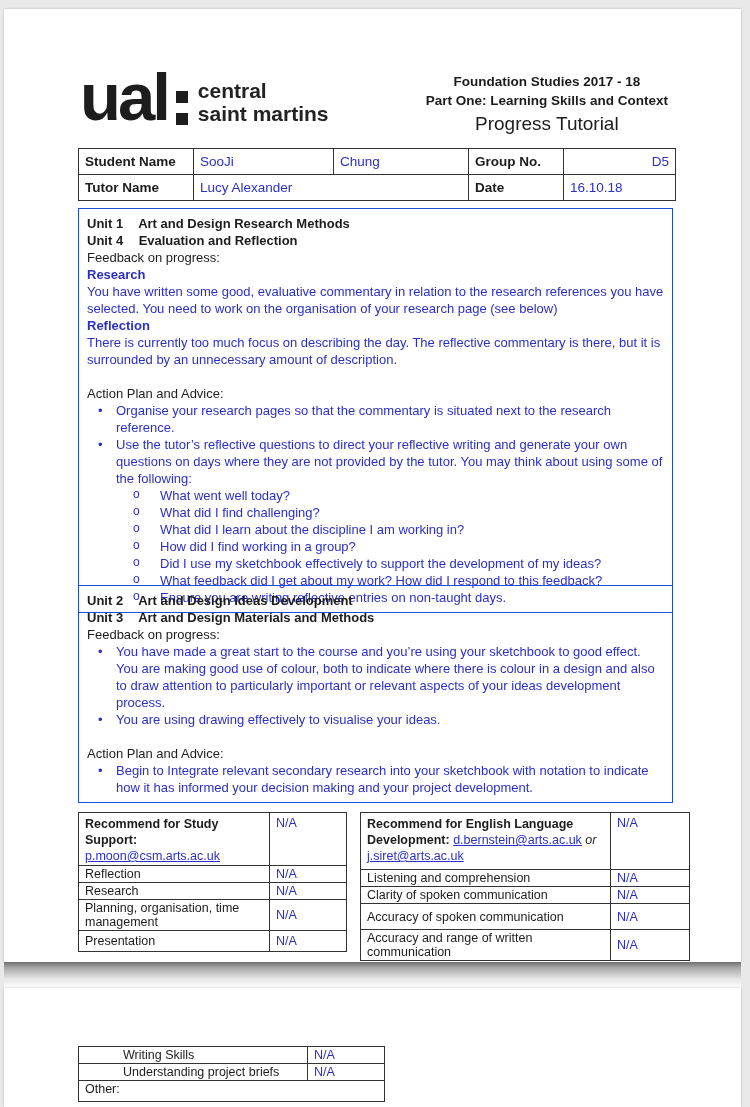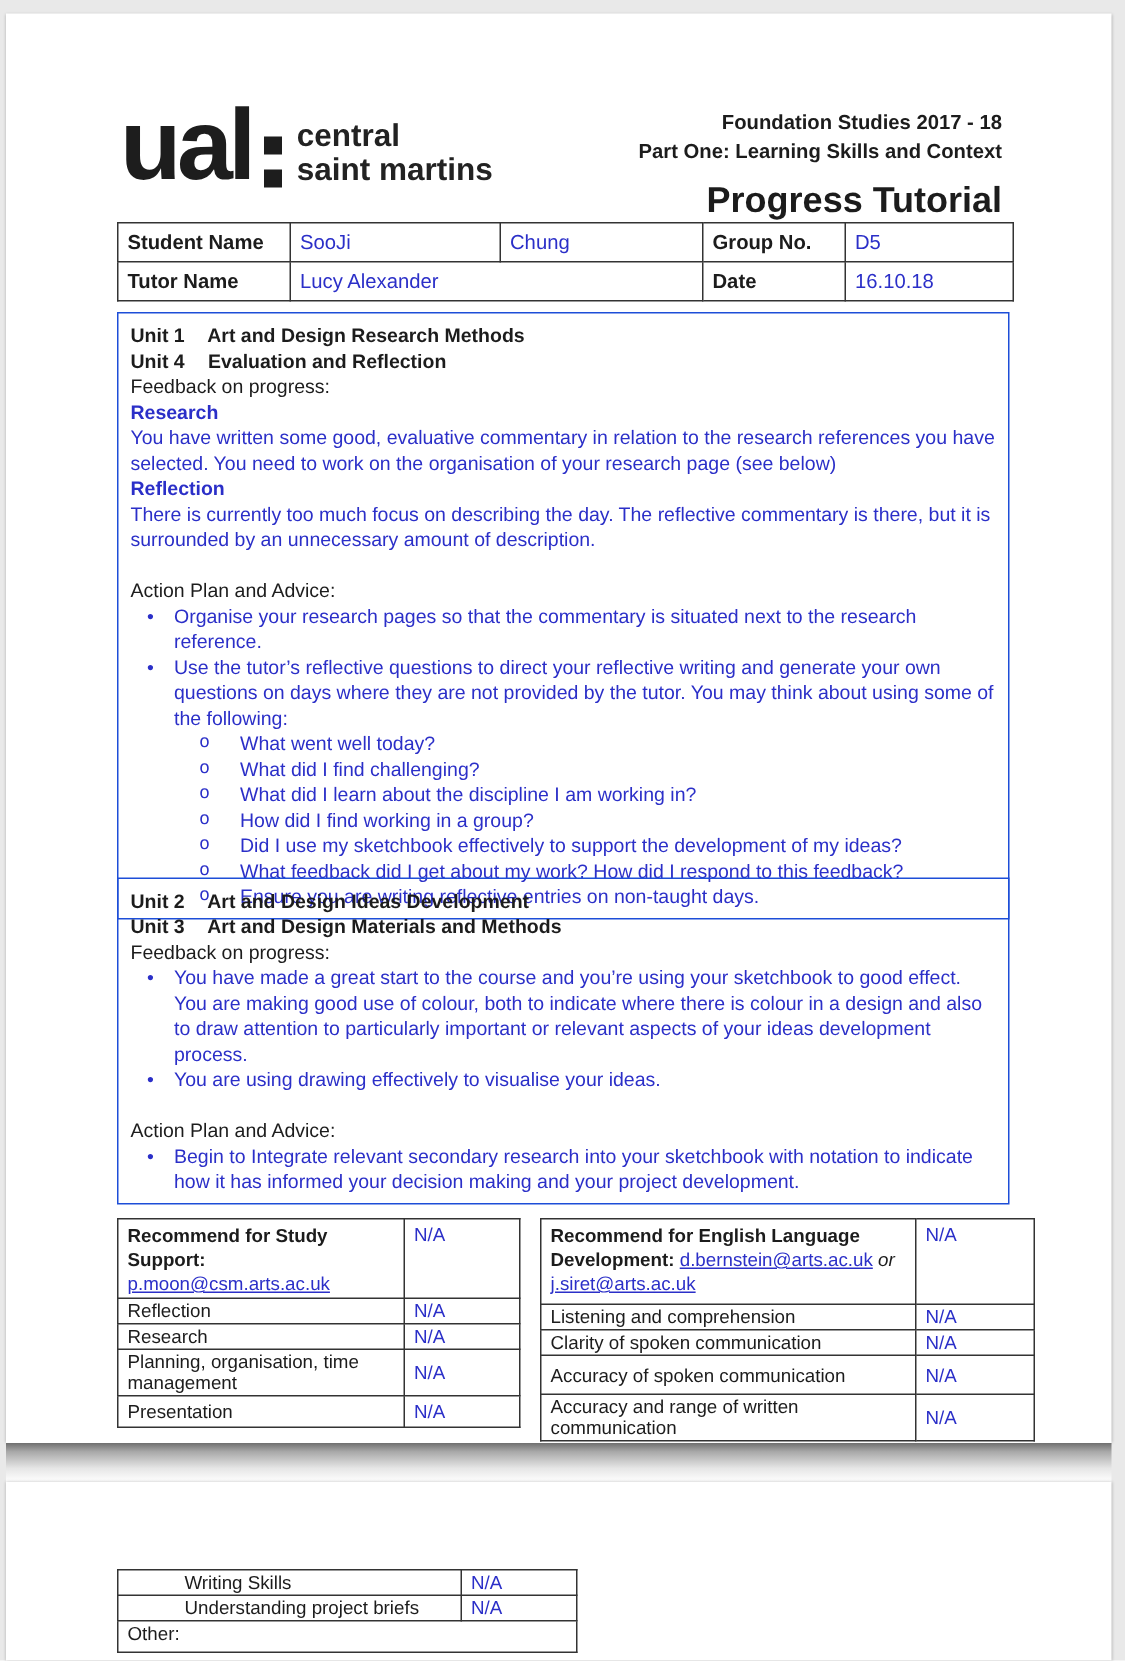--- a/index.html
+++ b/index.html
@@ -17,36 +17,36 @@
   .page2{top:988px;height:119px;overflow:hidden;box-shadow:0 0 2px rgba(0,0,0,.25);}
 
   
   .brand{position:absolute;left:76px;top:58px;display:flex;align-items:flex-end;}
   .ual{font-size:67px;font-weight:700;letter-spacing:-3px;line-height:56px;color:#1d1d1d;}
   .colon{display:flex;flex-direction:column;gap:10px;margin:16px 10px 0 8px;}
   .colon i{display:block;width:12px;height:12px;background:#1d1d1d;}
   .brand-lines{display:flex;flex-direction:column;margin-top:12px;}
   .brand-lines span{font-size:21px;font-weight:700;line-height:23px;color:#222;}
 
-  .doc-head{position:absolute;right:73px;top:63px;text-align:right;}
+  .doc-head{position:absolute;right:73px;top:63px;text-align:center;}
   .dh1{font-size:13.5px;font-weight:700;line-height:19px;}
-  .dh2{font-size:24px;font-weight:700;line-height:26px;margin-top:11px;}
+  .dh2{font-size:19px;font-weight:400;line-height:26px;margin-top:1px;}
 
   
   table{border-collapse:collapse;}
   td{border:1px solid #333;font-size:13px;padding:1px 6px;vertical-align:middle;}
   .b{font-weight:700;}
   .blue{color:#2b2fc8;}
   .link{color:#2b2fc8;text-decoration:underline;cursor:pointer;}
   .it{font-style:italic;}
 
   
   .student{position:absolute;left:74px;top:139px;}
   .student td{height:23px;font-size:13.5px;}
-  .c1{width:102px;} .c2{width:127px;} .c3{width:122px;} .c4{width:82px;} .c5{width:99px;}
+  .c1{width:102px;} .c2{width:127px;} .c3{width:122px;} .c4{width:82px;} .c5{width:99px;text-align:right;}
 
   
   .box{position:absolute;left:74px;width:577px;border:1px solid #1d4ed8;
        padding:6px 8px 6px 8px;font-size:13px;line-height:17px;}
   .box1{top:199px;min-height:344px;}
   .box2{top:576px;min-height:186px;}
   .unit-line{font-weight:700;}
   .unit-line .code{display:inline-block;min-width:48px;}
   .spacer{height:17px;}
   .li1{position:relative;padding-left:29px;}

